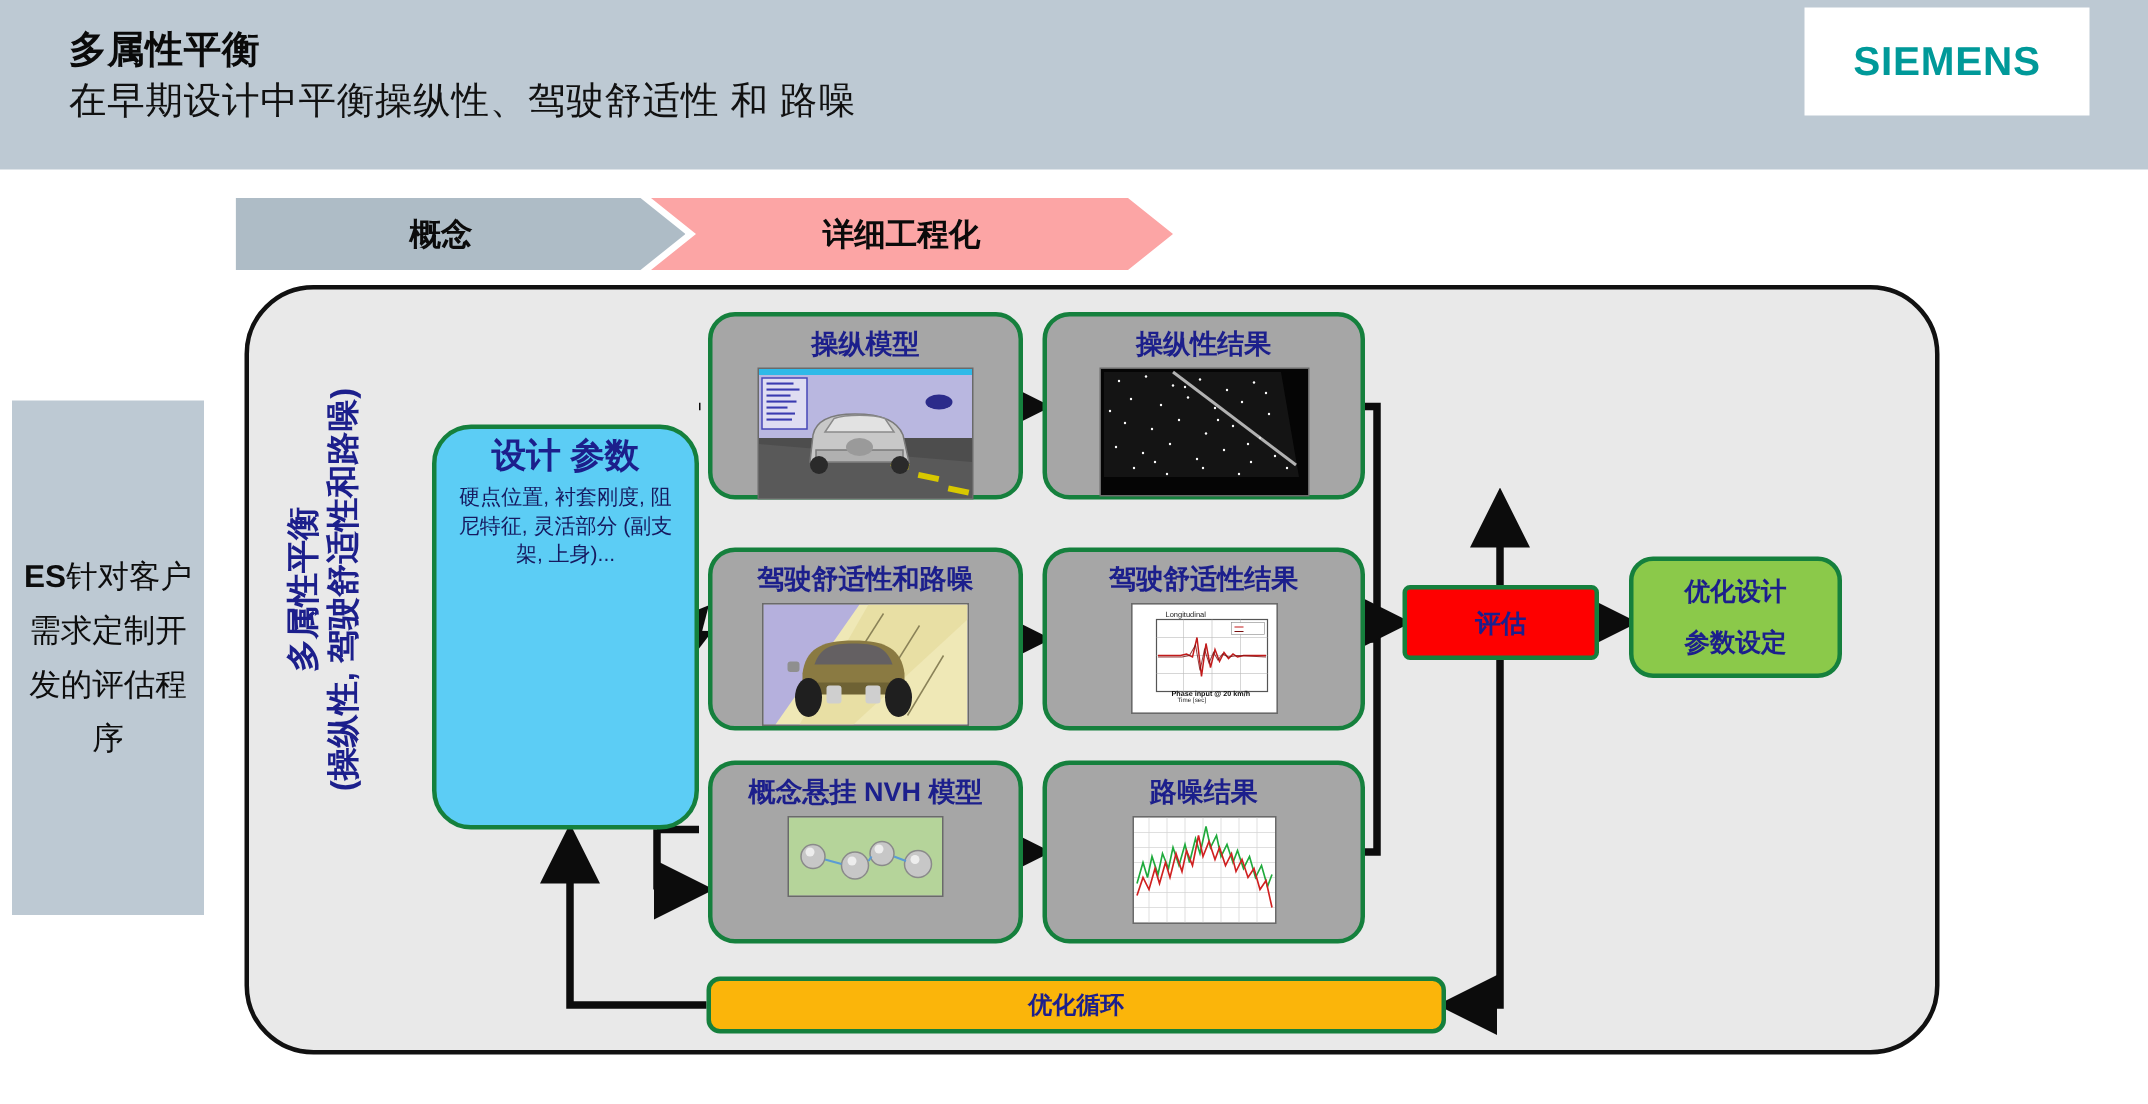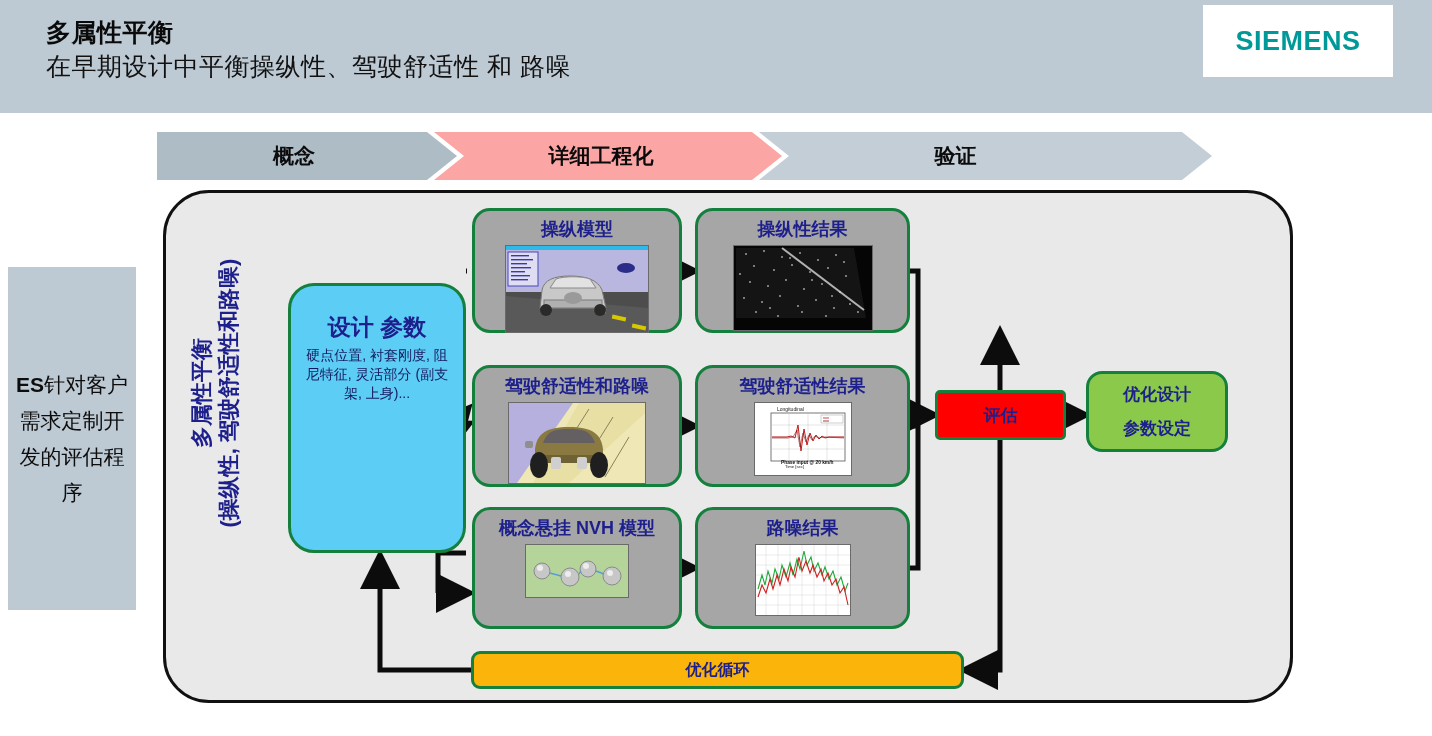--- a/index.html
+++ b/index.html
@@ -125,21 +125,21 @@
   .box-title {
     font-weight: bold; color: #1c1f8c;
   }
 
   
   #design-params {
     left: 122px; top: 90px;
     width: 178px; height: 270px;
     background: #5ccdf5;
     border-radius: 26px;
-    padding-top: 26px;
+    padding-top: 2px;
   }
   #design-params .box-title { font-size: 23px; line-height: 30px; }
   #design-params .box-body {
     font-size: 14px; line-height: 19px;
     color: #16195f; padding: 4px 10px 0;
   }
 
   
   .grey-box {
     background: #a6a6a6;
@@ -213,23 +213,20 @@
       <div id="logo-text">SIEMENS</div>
     </div>
   </div>
 
   <div id="phase-banner">
     <div class="chev" id="chev-1">
       <span class="chev-label">概念</span>
     </div>
     <div class="chev" id="chev-2">
       <span class="chev-label">详细工程化</span>
-    </div>
-    <div class="chev" id="chev-3">
-      <span class="chev-label">验证</span>
     </div>
   </div>
 
   <div id="left-note">
     <div id="left-note-text">
       <b>ES</b><span>针对客户需求定制开发的评估程序</span>
     </div>
   </div>
 
   <div id="panel">

